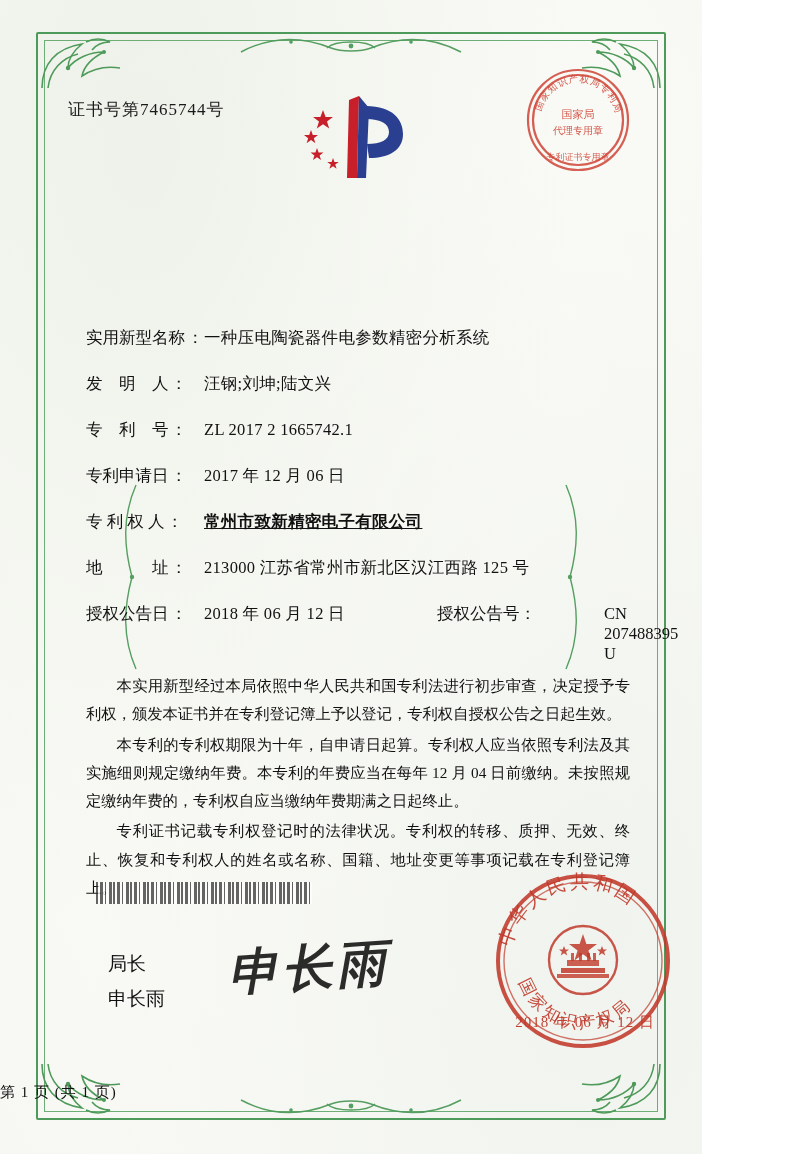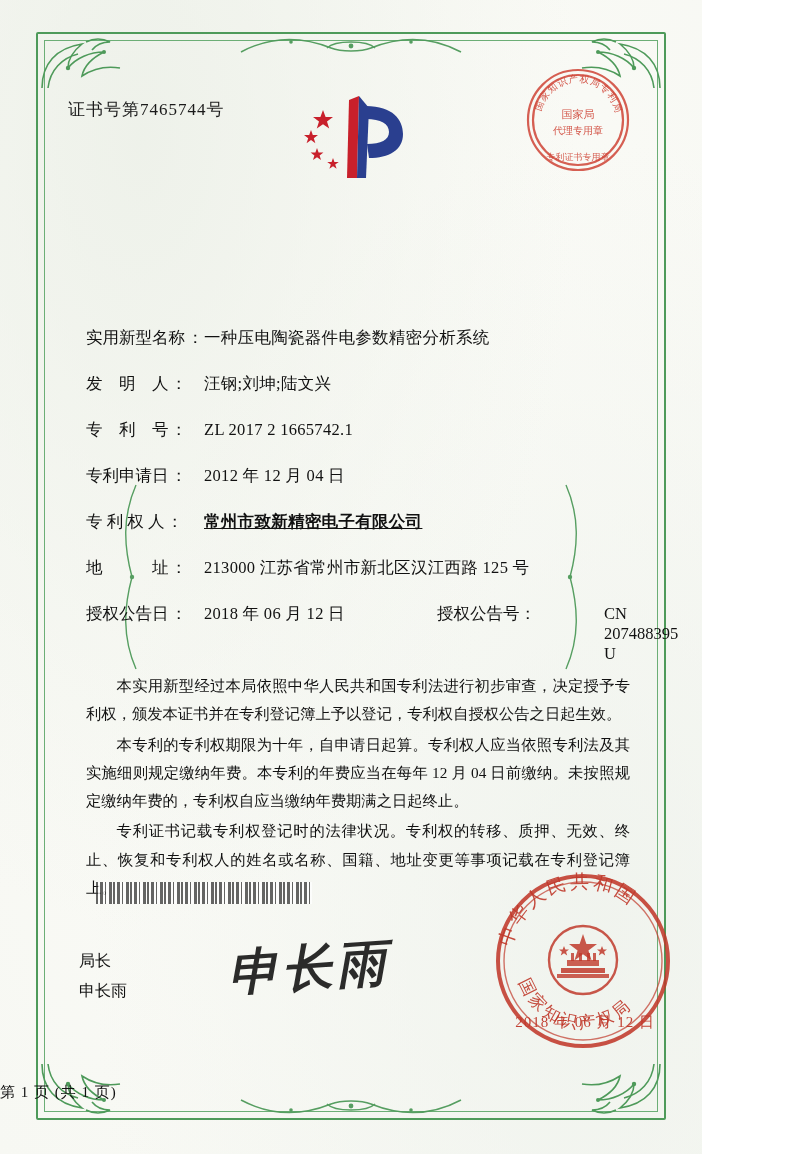--- a/index.html
+++ b/index.html
@@ -163,23 +163,23 @@
         #ffffff 7px, #ffffff 9px,
         #2b2b2b 9px, #2b2b2b 10px,
         #ffffff 10px, #ffffff 13px,
         #2b2b2b 13px, #2b2b2b 16px,
         #ffffff 16px, #ffffff 17px);
     opacity: 0.72;
   }
 
   .director-block {
     position: absolute;
-    left: 79px;
+    left: 108px;
     top: 946px;
-    font-size: 16px;
+    font-size: 19px;
     line-height: 1.85;
     color: #111;
   }
   .signature {
     position: absolute;
     left: 228px;
     top: 935px;
     font-size: 50px;
     font-family: "DejaVu Serif", serif;
     font-style: italic;
@@ -357,21 +357,21 @@
       <span class="field-value">汪钢;刘坤;陆文兴</span>
     </div>
 
     <div class="field-row">
       <span class="field-label"><span>专　利　号</span><span class="colon">：</span></span>
       <span class="field-value">ZL 2017 2 1665742.1</span>
     </div>
 
     <div class="field-row">
       <span class="field-label"><span>专利申请日</span><span class="colon">：</span></span>
-      <span class="field-value">2012 年 12 月 04 日</span>
+      <span class="field-value">2017 年 12 月 06 日</span>
     </div>
 
     <div class="field-row">
       <span class="field-label"><span>专 利 权 人</span><span class="colon">：</span></span>
       <span class="field-value bold">常州市致新精密电子有限公司</span>
     </div>
 
     <div class="field-row">
       <span class="field-label"><span>地　　　址</span><span class="colon">：</span></span>
       <span class="field-value">213000 江苏省常州市新北区汉江西路 125 号</span>

